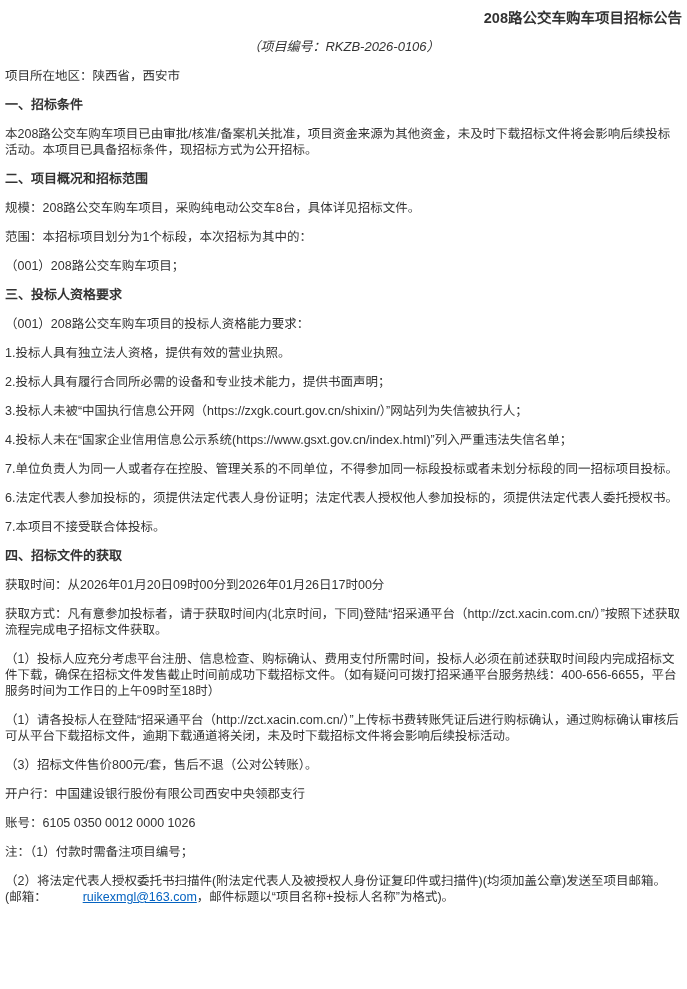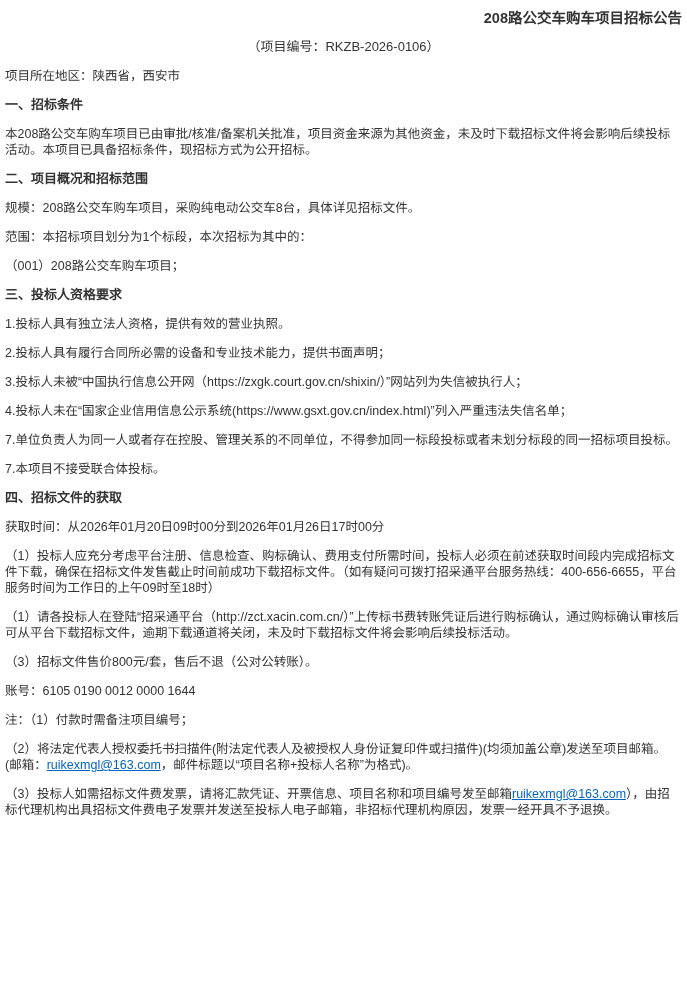--- a/index.html
+++ b/index.html
@@ -21,64 +21,67 @@
   }
   h1.doc-title {
     text-align: right;
     font-size: 14.5px;
     font-weight: bold;
     margin-top: 4px;
   }
   p.subtitle {
     text-align: center;
     font-size: 13px;
+    font-style: italic;
   }
   h2.section-heading {
     font-size: 13px;
     font-weight: bold;
     font-family: Liberation Serif, serif;
   }
   a.email-link {
     color: var(--color-link, #0563c1);
     text-decoration: underline;
     cursor: pointer;
+    margin-left: 36px;
   }
 </style>
 </head>
 <body>
 
 <div class="page">
 
   <h1 class="doc-title">208路公交车购车项目招标公告</h1>
   <p class="subtitle">（项目编号：RKZB-2026-0106）</p>
   <p>项目所在地区：陕西省，西安市</p>
 
   <h2 class="section-heading">一、招标条件</h2>
   <p>本208路公交车购车项目已由审批/核准/备案机关批准，项目资金来源为其他资金，未及时下载招标文件将会影响后续投标活动。本项目已具备招标条件，现招标方式为公开招标。</p>
 
   <h2 class="section-heading">二、项目概况和招标范围</h2>
   <p>规模：208路公交车购车项目，采购纯电动公交车8台，具体详见招标文件。</p>
   <p>范围：本招标项目划分为1个标段，本次招标为其中的：</p>
   <p>（001）208路公交车购车项目；</p>
 
   <h2 class="section-heading">三、投标人资格要求</h2>
+  <p>（001）208路公交车购车项目的投标人资格能力要求：</p>
   <p>1.投标人具有独立法人资格，提供有效的营业执照。</p>
   <p>2.投标人具有履行合同所必需的设备和专业技术能力，提供书面声明；</p>
   <p>3.投标人未被“中国执行信息公开网（https://zxgk.court.gov.cn/shixin/）”网站列为失信被执行人；</p>
   <p>4.投标人未在“国家企业信用信息公示系统(https://www.gsxt.gov.cn/index.html)”列入严重违法失信名单；</p>
   <p>7.单位负责人为同一人或者存在控股、管理关系的不同单位，不得参加同一标段投标或者未划分标段的同一招标项目投标。</p>
+  <p>6.法定代表人参加投标的，须提供法定代表人身份证明；法定代表人授权他人参加投标的，须提供法定代表人委托授权书。</p>
   <p>7.本项目不接受联合体投标。</p>
 
   <h2 class="section-heading">四、招标文件的获取</h2>
   <p>获取时间：从2026年01月20日09时00分到2026年01月26日17时00分</p>
+  <p>获取方式：凡有意参加投标者，请于获取时间内(北京时间，下同)登陆“招采通平台（http://zct.xacin.com.cn/）”按照下述获取流程完成电子招标文件获取。</p>
   <p>（1）投标人应充分考虑平台注册、信息检查、购标确认、费用支付所需时间，投标人必须在前述获取时间段内完成招标文件下载，确保在招标文件发售截止时间前成功下载招标文件。（如有疑问可拨打招采通平台服务热线：400-656-6655，平台服务时间为工作日的上午09时至18时）</p>
   <p>（1）请各投标人在登陆“招采通平台（http://zct.xacin.com.cn/）”上传标书费转账凭证后进行购标确认，通过购标确认审核后可从平台下载招标文件，逾期下载通道将关闭，未及时下载招标文件将会影响后续投标活动。</p>
   <p>（3）招标文件售价800元/套，售后不退（公对公转账）。</p>
-  <p>账号：6105 0190 0012 0000 1644</p>
+  <p>开户行：中国建设银行股份有限公司西安中央领郡支行</p>
+  <p>账号：6105 0350 0012 0000 1026</p>
   <p>注：（1）付款时需备注项目编号；</p>
   <p>
     <span>（2）将法定代表人授权委托书扫描件(附法定代表人及被授权人身份证复印件或扫描件)(均须加盖公章)发送至项目邮箱。(邮箱：</span><a class="email-link">ruikexmgl@163.com</a><span>，邮件标题以“项目名称+投标人名称”为格式)。</span>
-  </p>
-  <p>
-    <span>（3）投标人如需招标文件费发票，请将汇款凭证、开票信息、项目名称和项目编号发至邮箱</span><a class="email-link">ruikexmgl@163.com</a><span>），由招标代理机构出具招标文件费电子发票并发送至投标人电子邮箱，非招标代理机构原因，发票一经开具不予退换。</span>
   </p>
 
 </div>
 
 </body></html>

